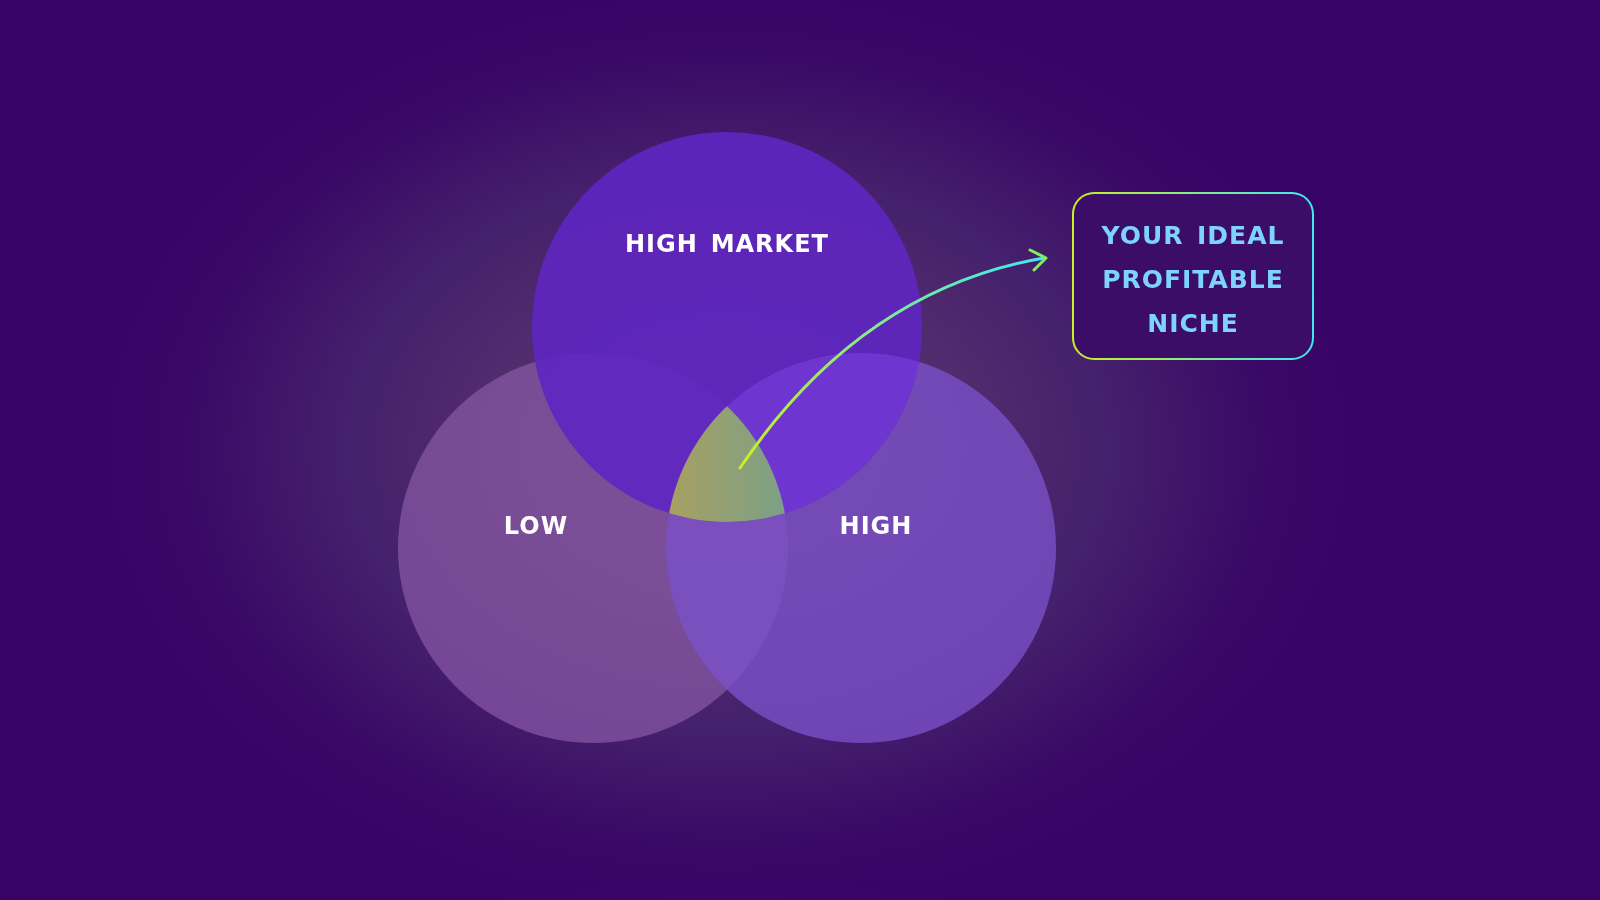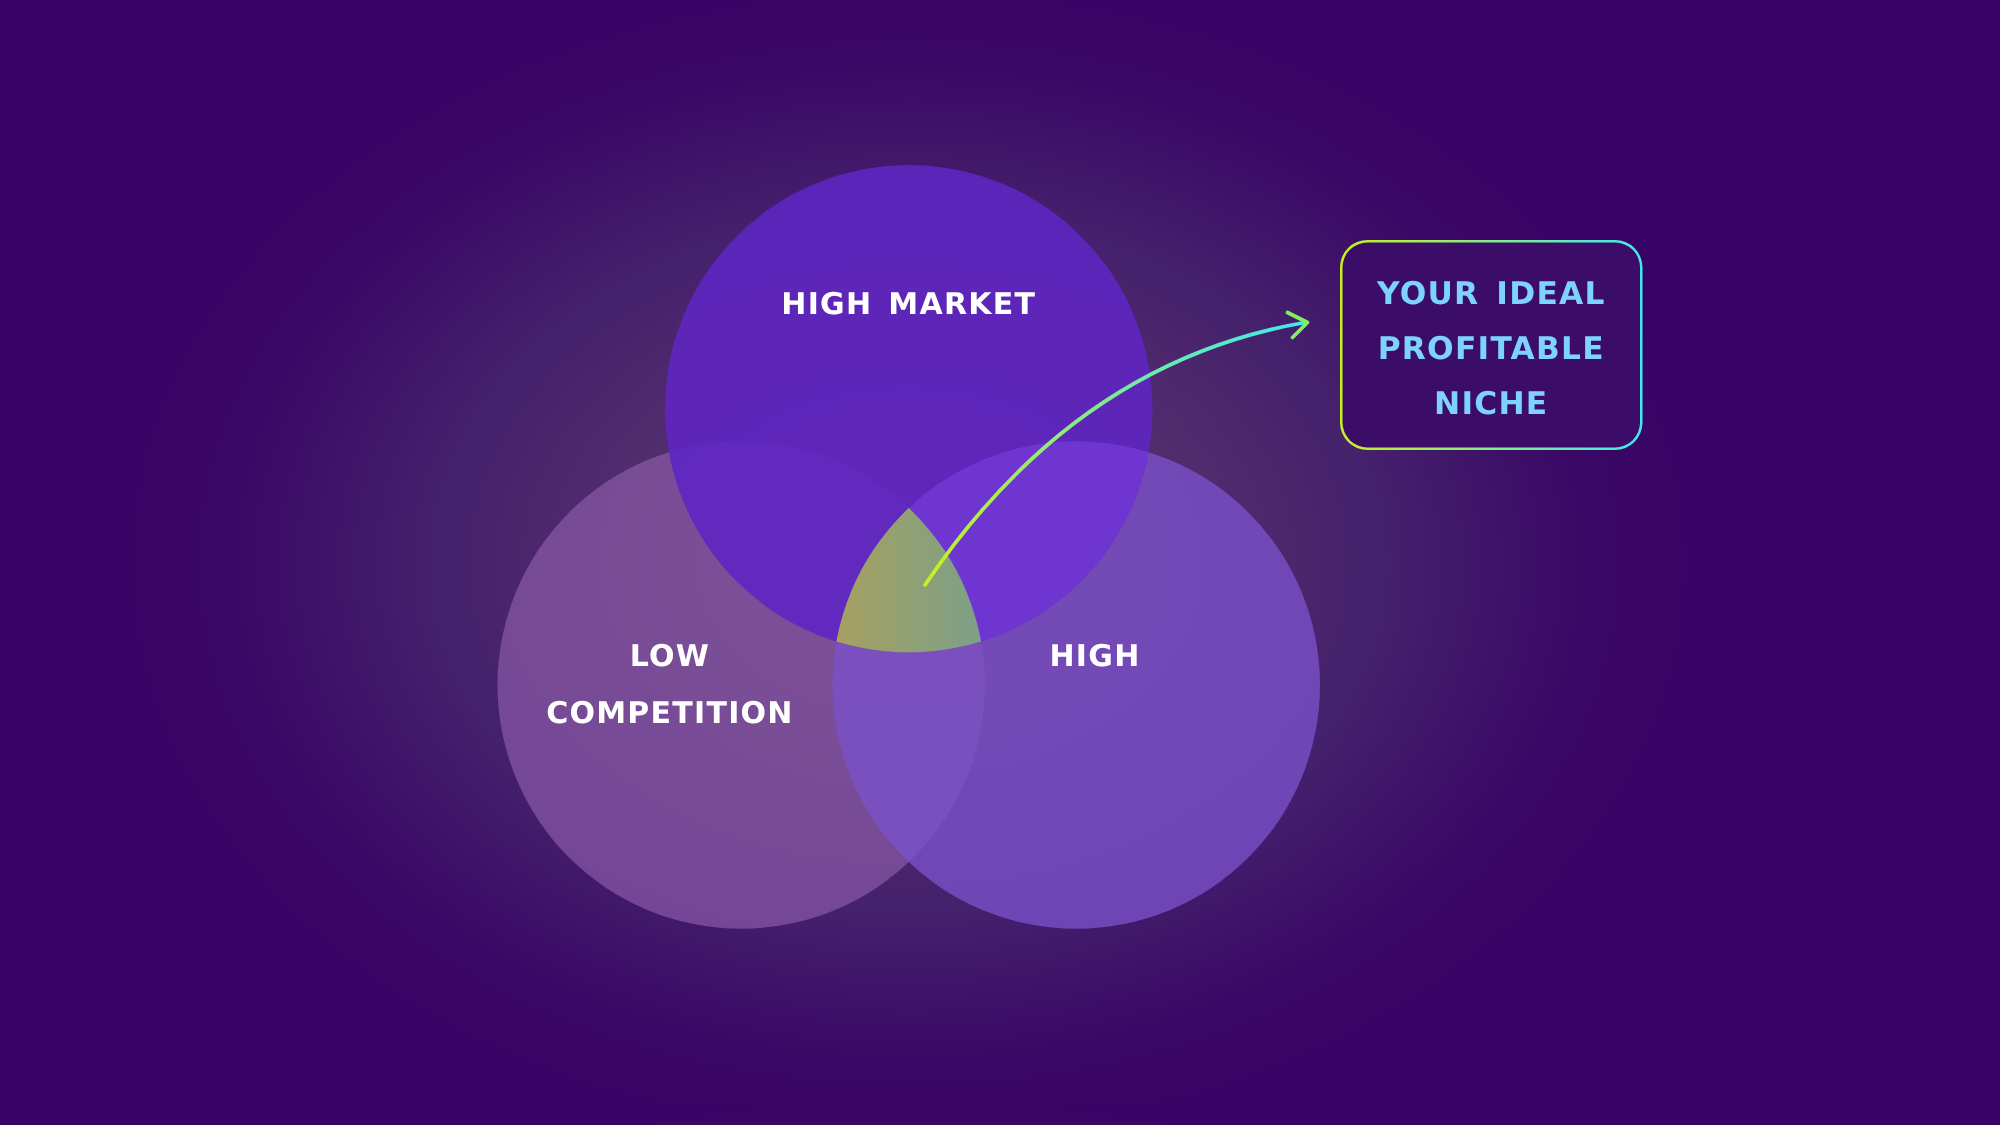--- a/index.html
+++ b/index.html
@@ -51,21 +51,20 @@
   </g>
   <path d="M740 468 Q 860 290 1044 258" stroke="url(#arrowGrad)" stroke-width="3" fill="none" stroke-linecap="round"></path>
   <path d="M1030 250 L1046 258 L1034 270" stroke="#80f060" stroke-width="3" fill="none" stroke-linecap="round" stroke-linejoin="round"></path>
 </svg>
 
 <div class="label" style="left:577px;top:218px;width:300px;">
   <span>High Market</span>
 </div>
 <div class="label" style="left:400px;top:500px;width:272px;">
   <span>Low</span>
-  <span>Competition</span>
 </div>
 <div class="label" style="left:756px;top:500px;width:240px;">
   <span>High</span>
 </div>
 
 <div class="niche-box">
   <div class="niche-inner">
     <span>Your Ideal</span>
     <span>Profitable</span>
     <span>Niche</span>

